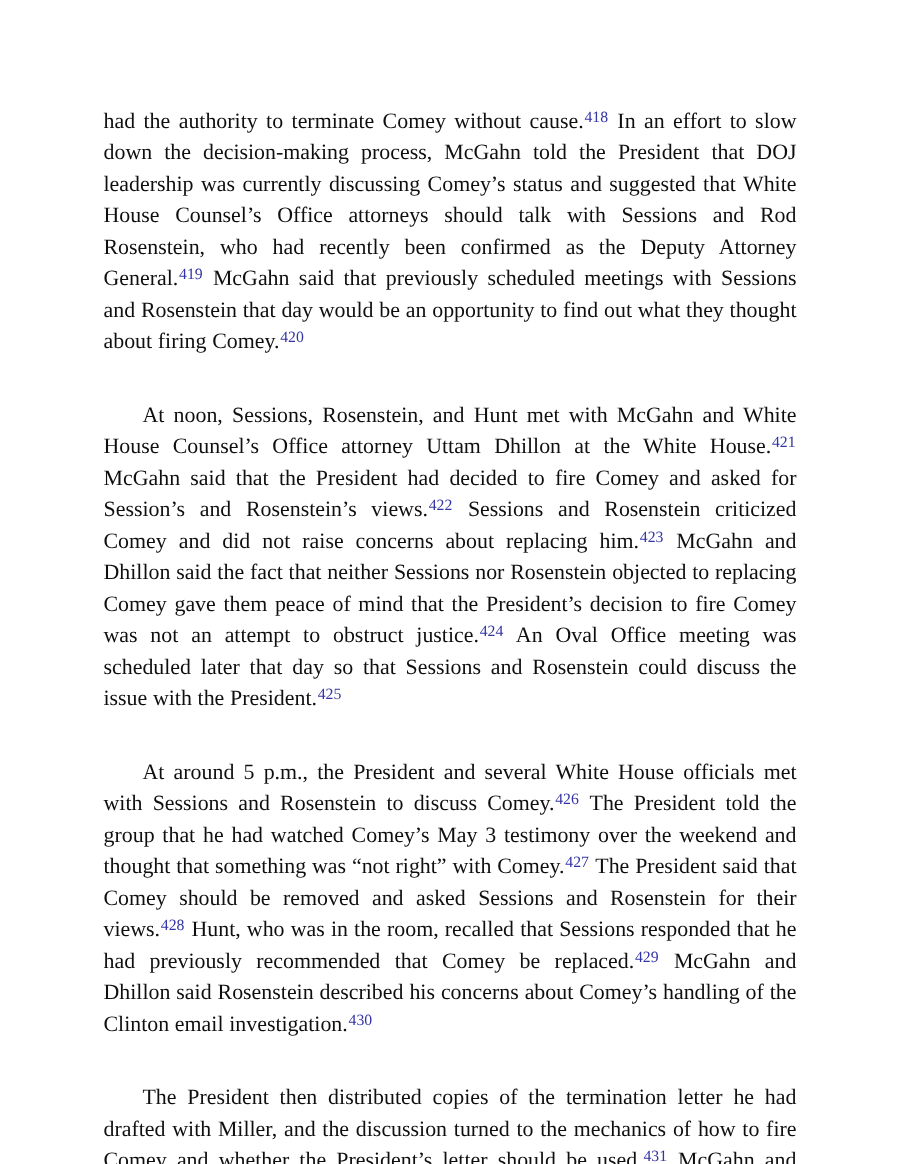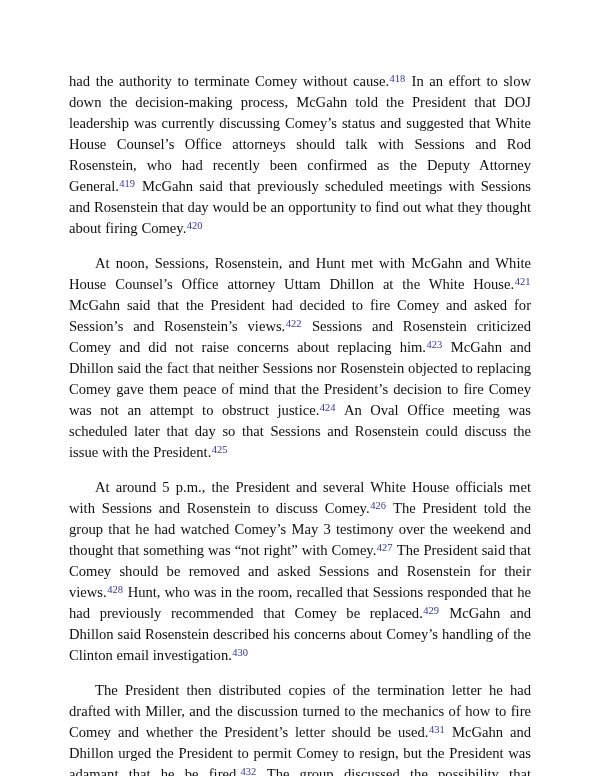--- a/index.html
+++ b/index.html
@@ -33,20 +33,21 @@
     padding: 0;
     font-size: 14.6px;
     line-height: 21px;
     text-align: justify;
     text-justify: inter-word;
     word-spacing: 0.01em;
     hyphens: none;
   }
   p.para.indent {
     text-indent: 26px;
+    margin-top: 28px;
   }
   p.para.no-indent {
     text-indent: 0;
   }
   p.para:last-child {
     margin-bottom: 0;
   }
   sup.fn {
     color: #3434a6;
     font-size: 0.72em;

